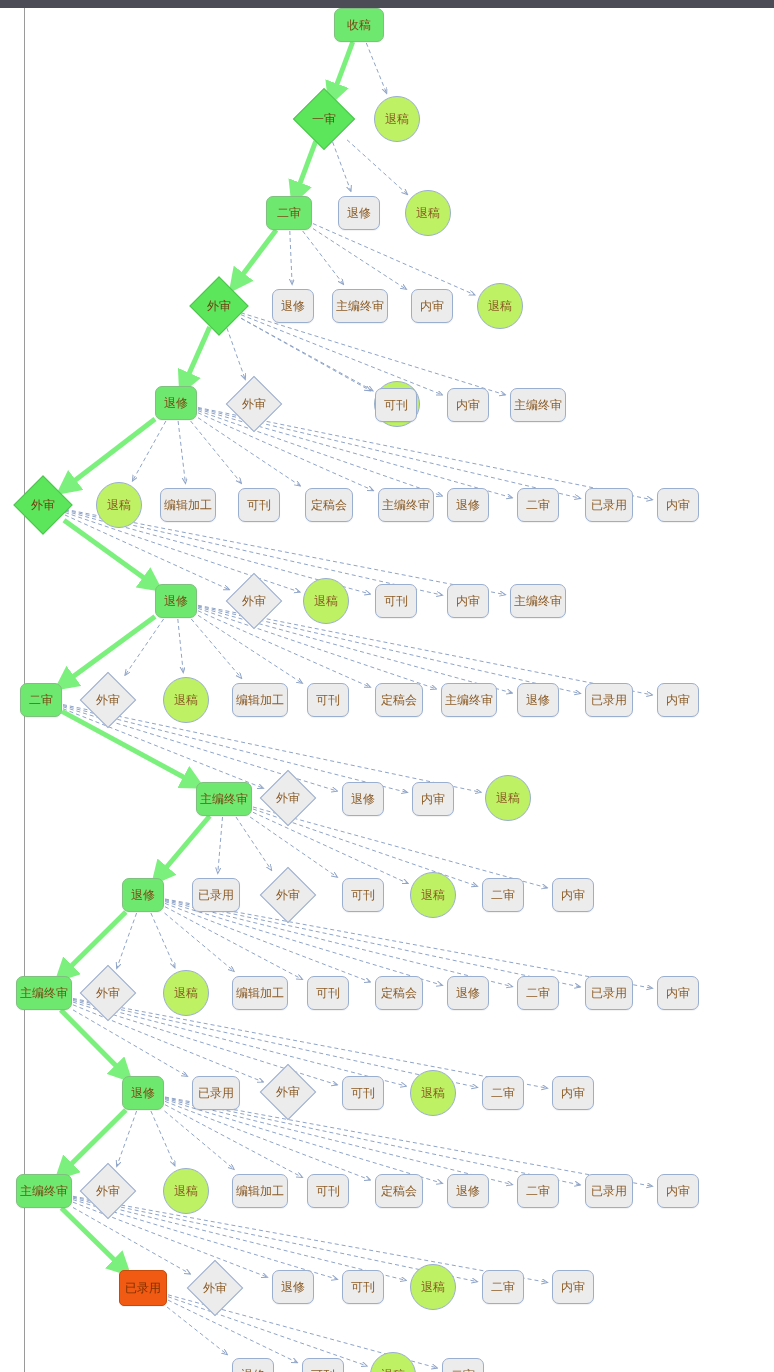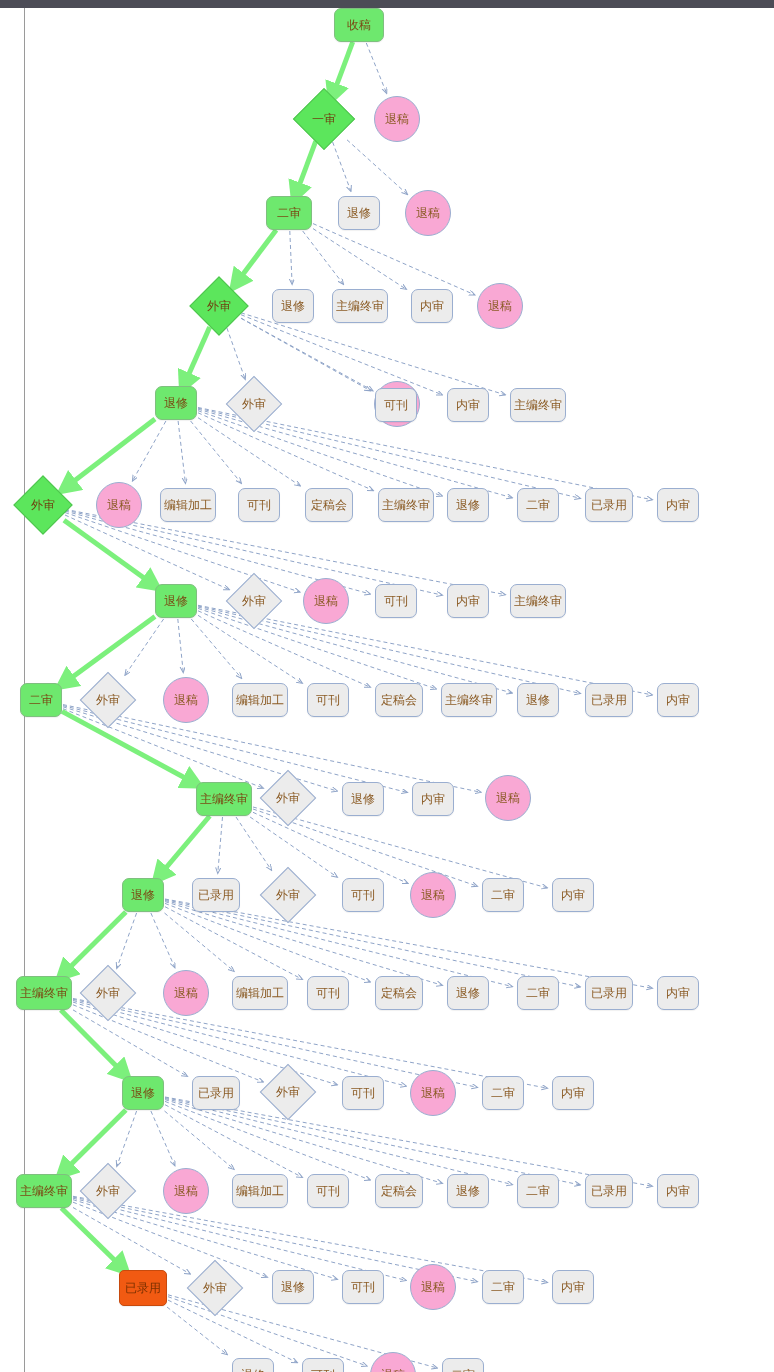--- a/index.html
+++ b/index.html
@@ -81,21 +81,21 @@
   .node.rect.orange {
     background: #f15a12;
     border: 1px solid #c74a0d;
     border-radius: 5px;
     color: #7a3000;
   }
   
   .node.circle {
     border: 1px solid #9aaed0;
     border-radius: 50%;
-    background: #f9a8d4;
+    background: #bef264;
   }
   
   .node.diamond {
     border: 1px solid #9aaed0;
     background: #ececec;
     transform: rotate(45deg);
   }
   .node.diamond > .dlabel {
     transform: rotate(-45deg);
     display: block;

